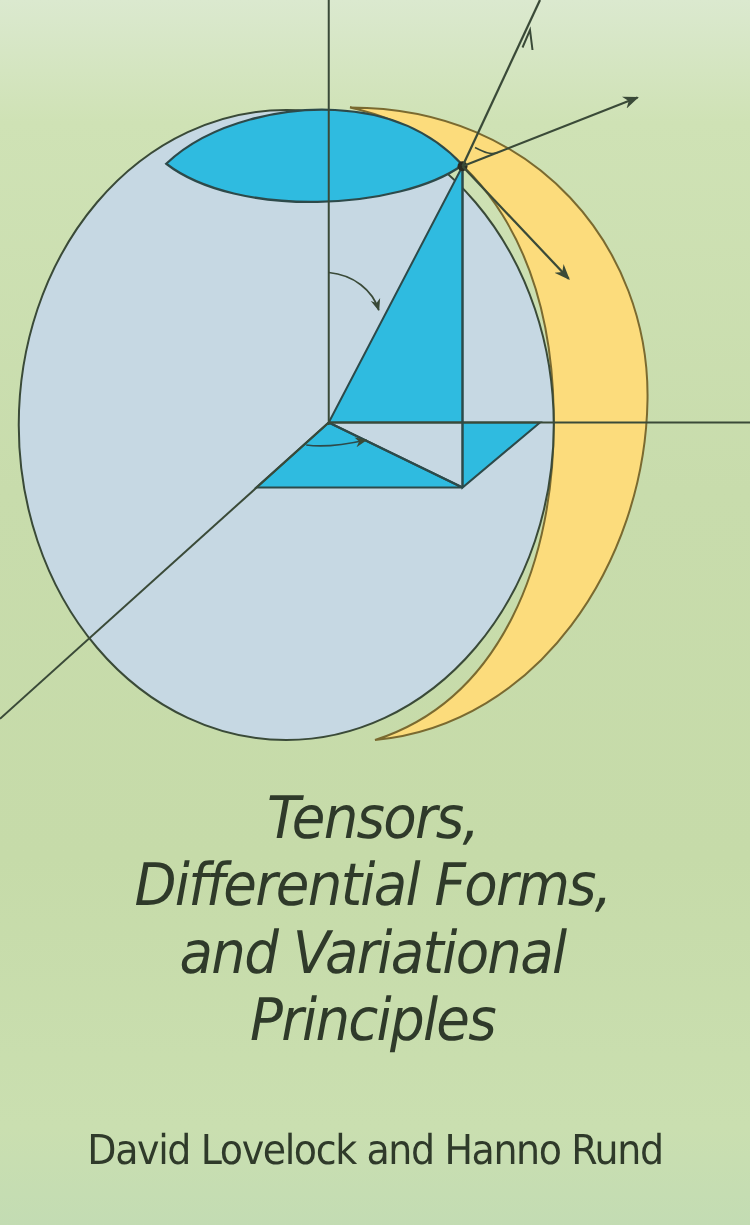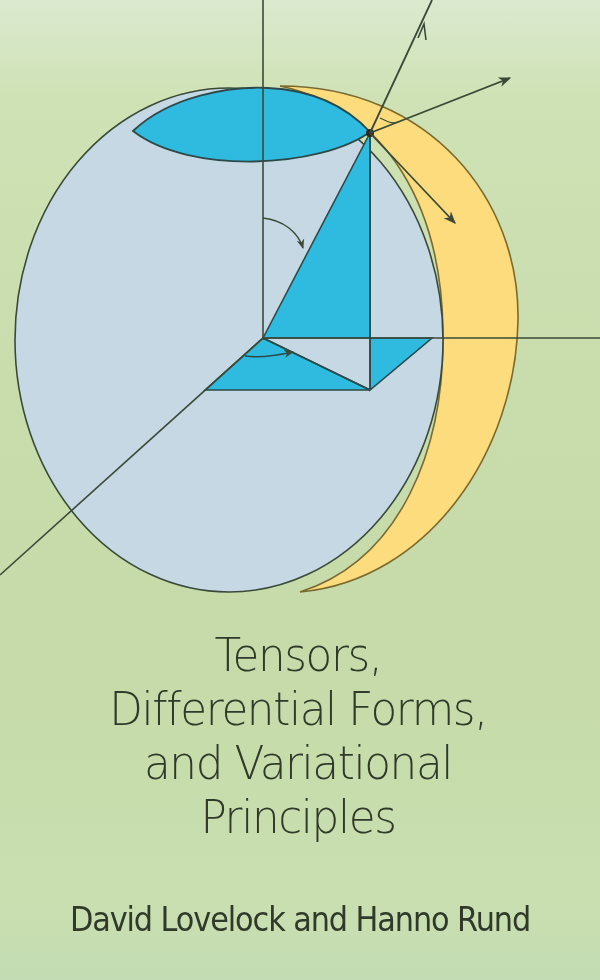--- a/index.html
+++ b/index.html
@@ -1,21 +1,21 @@
 <!DOCTYPE html>
 <html><head>
 <meta charset="utf-8">
 <style>
   html, body { margin:0; padding:0; }
   body { width:600px; height:980px; overflow:hidden; position:relative;
          background: linear-gradient(180deg, #dbe9cf 0%, #cfe2b5 10%, #c8dcac 40%, #c6dba9 70%, #cadfb0 92%, #c3dcb3 100%);
          font-family: "DejaVu Sans", "Liberation Sans", sans-serif; }
   .cover { position:absolute; inset:0; }
   svg.art { position:absolute; left:0; top:0; }
-  .title-block { position:absolute; left:0; width:596px; top:628px; text-align:center; color:#2f3a2a; }
+  .title-block { position:absolute; left:0; width:596px; top:628px; text-align:center; color:#2f3a2a;font-style:italic; }
   .title-line { display:block; font-size:47px; line-height:54px; letter-spacing:-1.5px; font-weight:300; transform: scaleX(0.93); }
   .author { position:absolute; left:0; width:600px; top:900px; text-align:center; color:#2f3a2a;
             font-size:33px; letter-spacing:-1.2px; transform: scaleX(0.92); }
 </style>
 </head>
 <body>
 
 <div class="cover">
   <svg class="art" width="600" height="620" viewBox="0 0 600 620">
     <defs>

